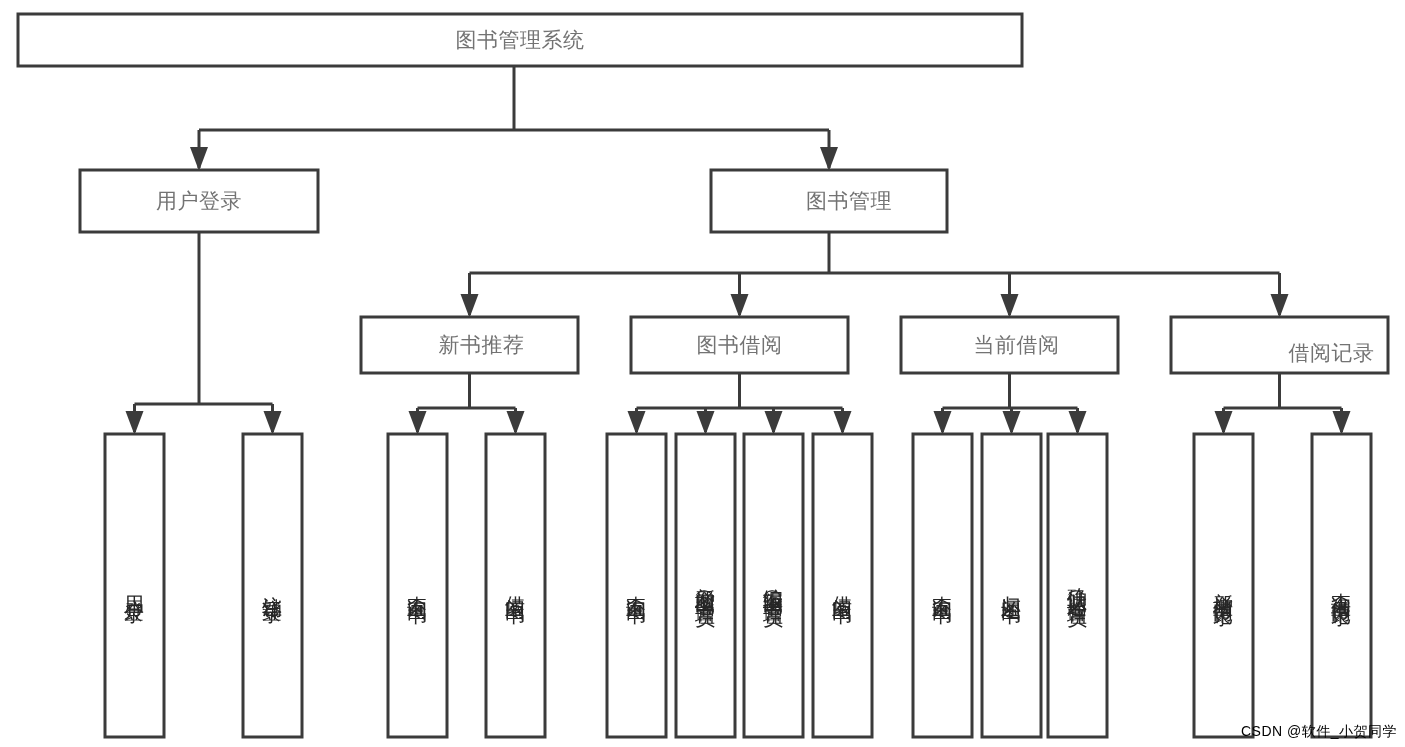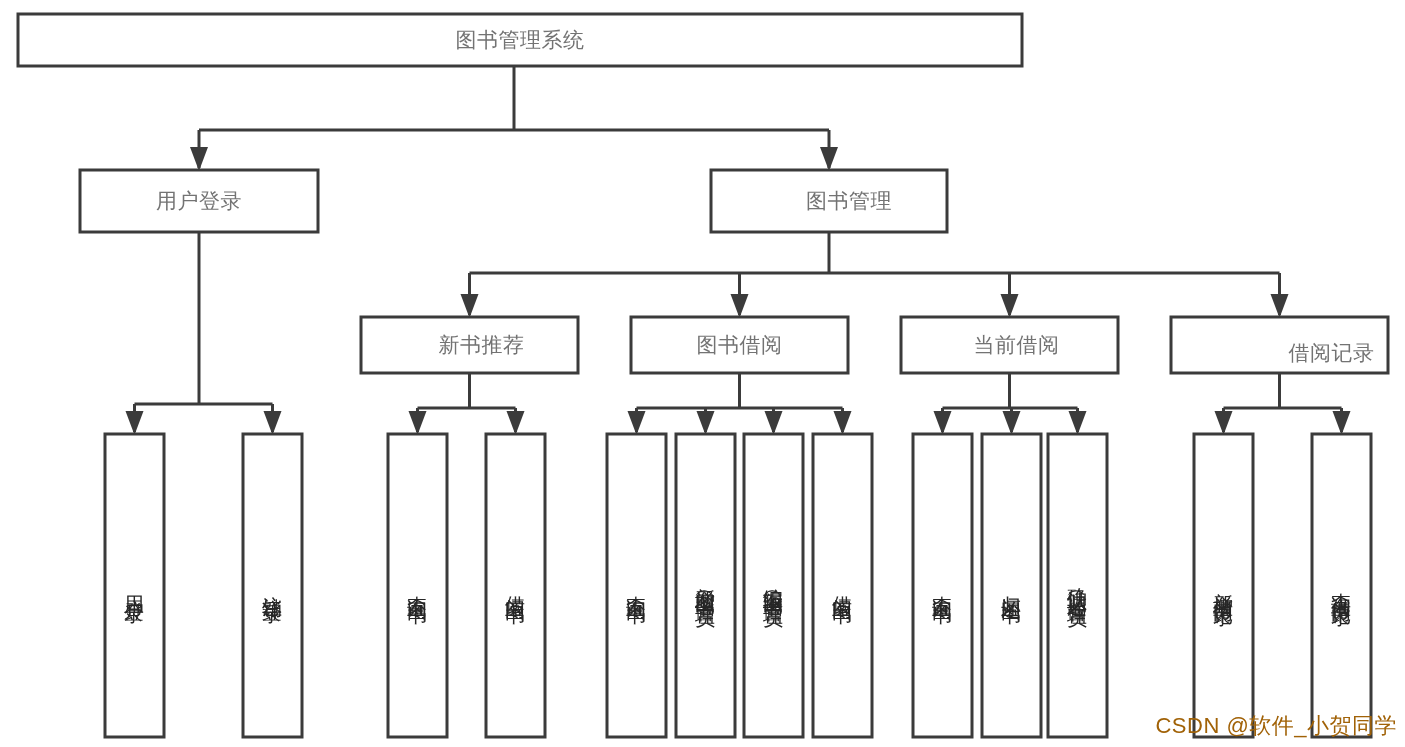--- a/index.html
+++ b/index.html
@@ -62,22 +62,22 @@
     writing-mode: vertical-rl;
     text-orientation: upright;
     letter-spacing: 3px;
     line-height: 1;
     pointer-events: none;
   }
   .watermark {
     position: absolute;
     right: 8px;
     bottom: 6px;
-    font-size: 22px;
-    color: #a16207;
+    font-size: 14px;
+    color: #000000;
     letter-spacing: 0.5px;
     white-space: nowrap;
     user-select: none;
   }
 </style>
 </head>
 <body>
 
 <div id="diagram-root">
 

